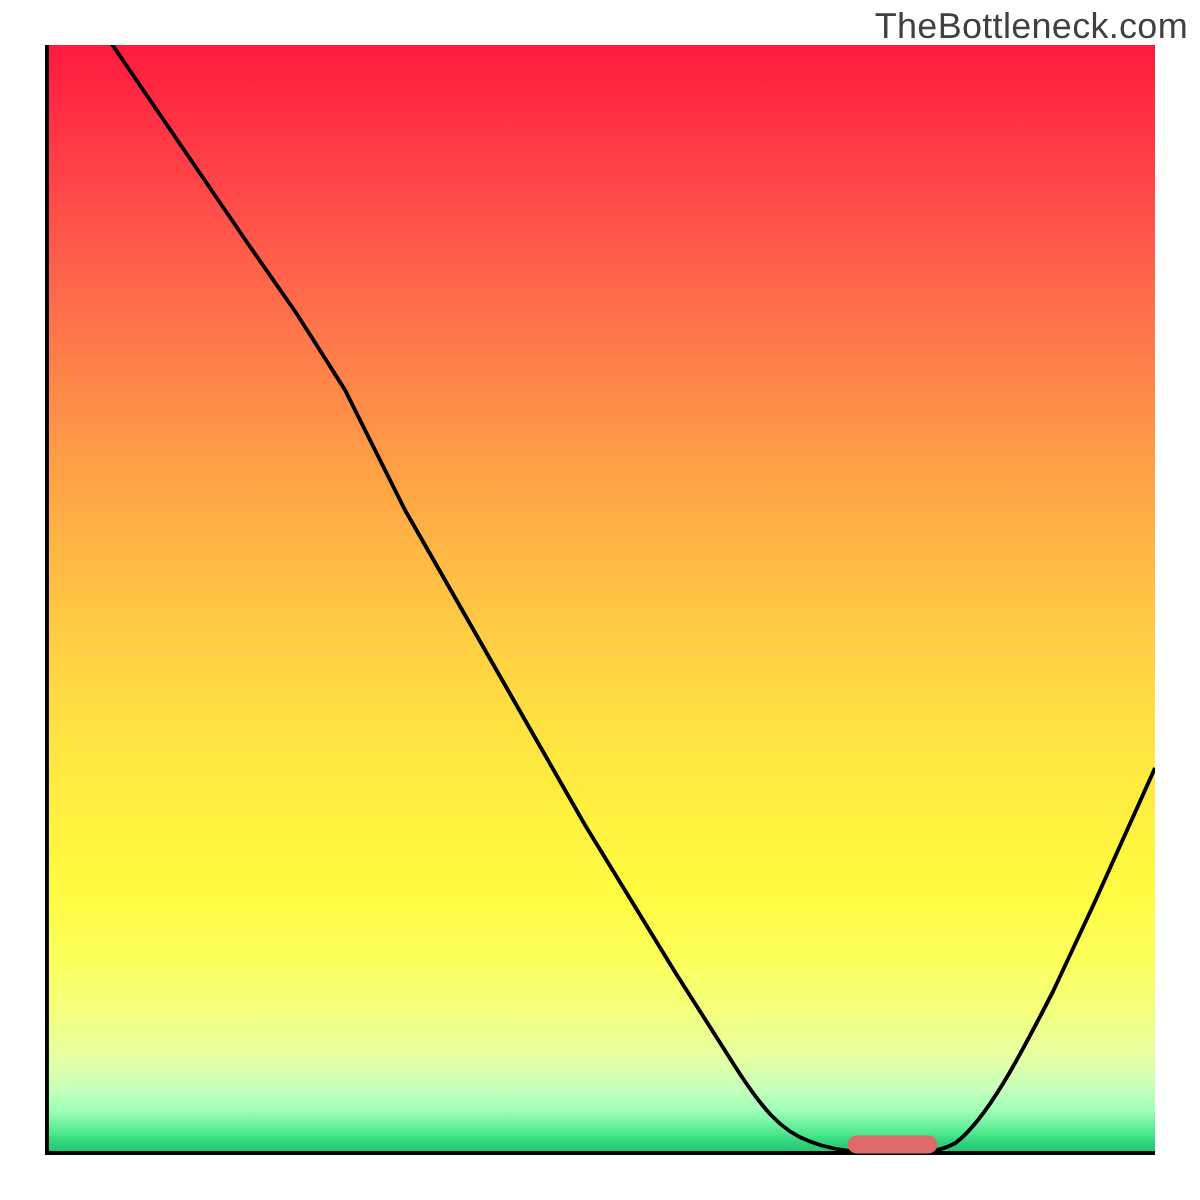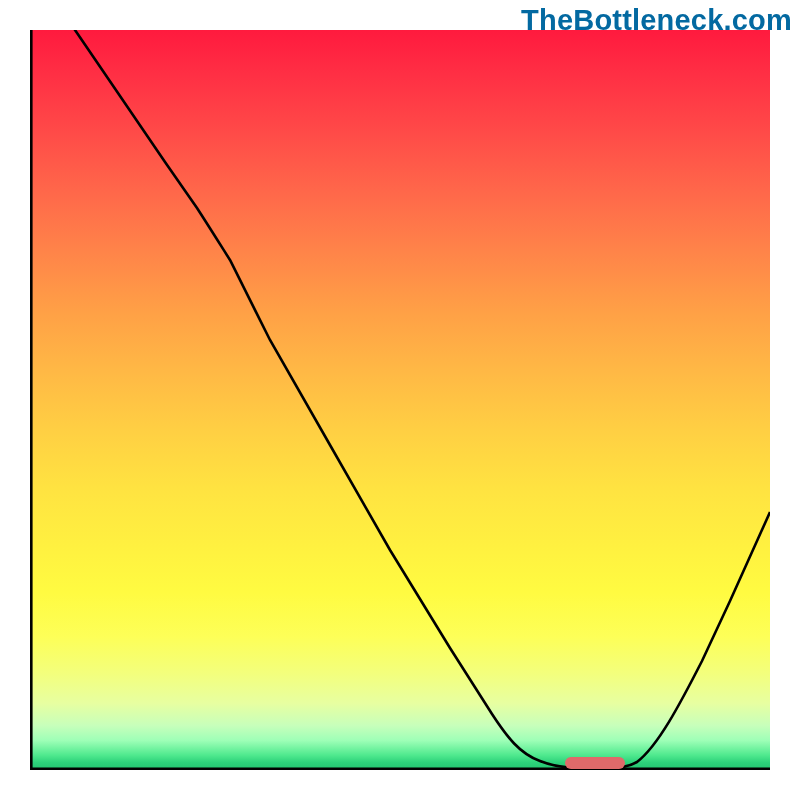--- a/index.html
+++ b/index.html
@@ -12,23 +12,23 @@
   }
   .container {
     position: relative;
     width: 800px;
     height: 800px;
   }
   .watermark {
     position: absolute;
     top: 4px;
     right: 8px;
-    font-size: 29px;
-    font-weight: 700;
-    color: #0369a1;
+    font-size: 24px;
+    font-weight: 400;
+    color: #404040;
     letter-spacing: 0.2px;
     z-index: 10;
   }
   .plot-area {
     position: absolute;
     left: 30px;
     top: 30px;
     width: 740px;
     height: 740px;
     overflow: hidden;

